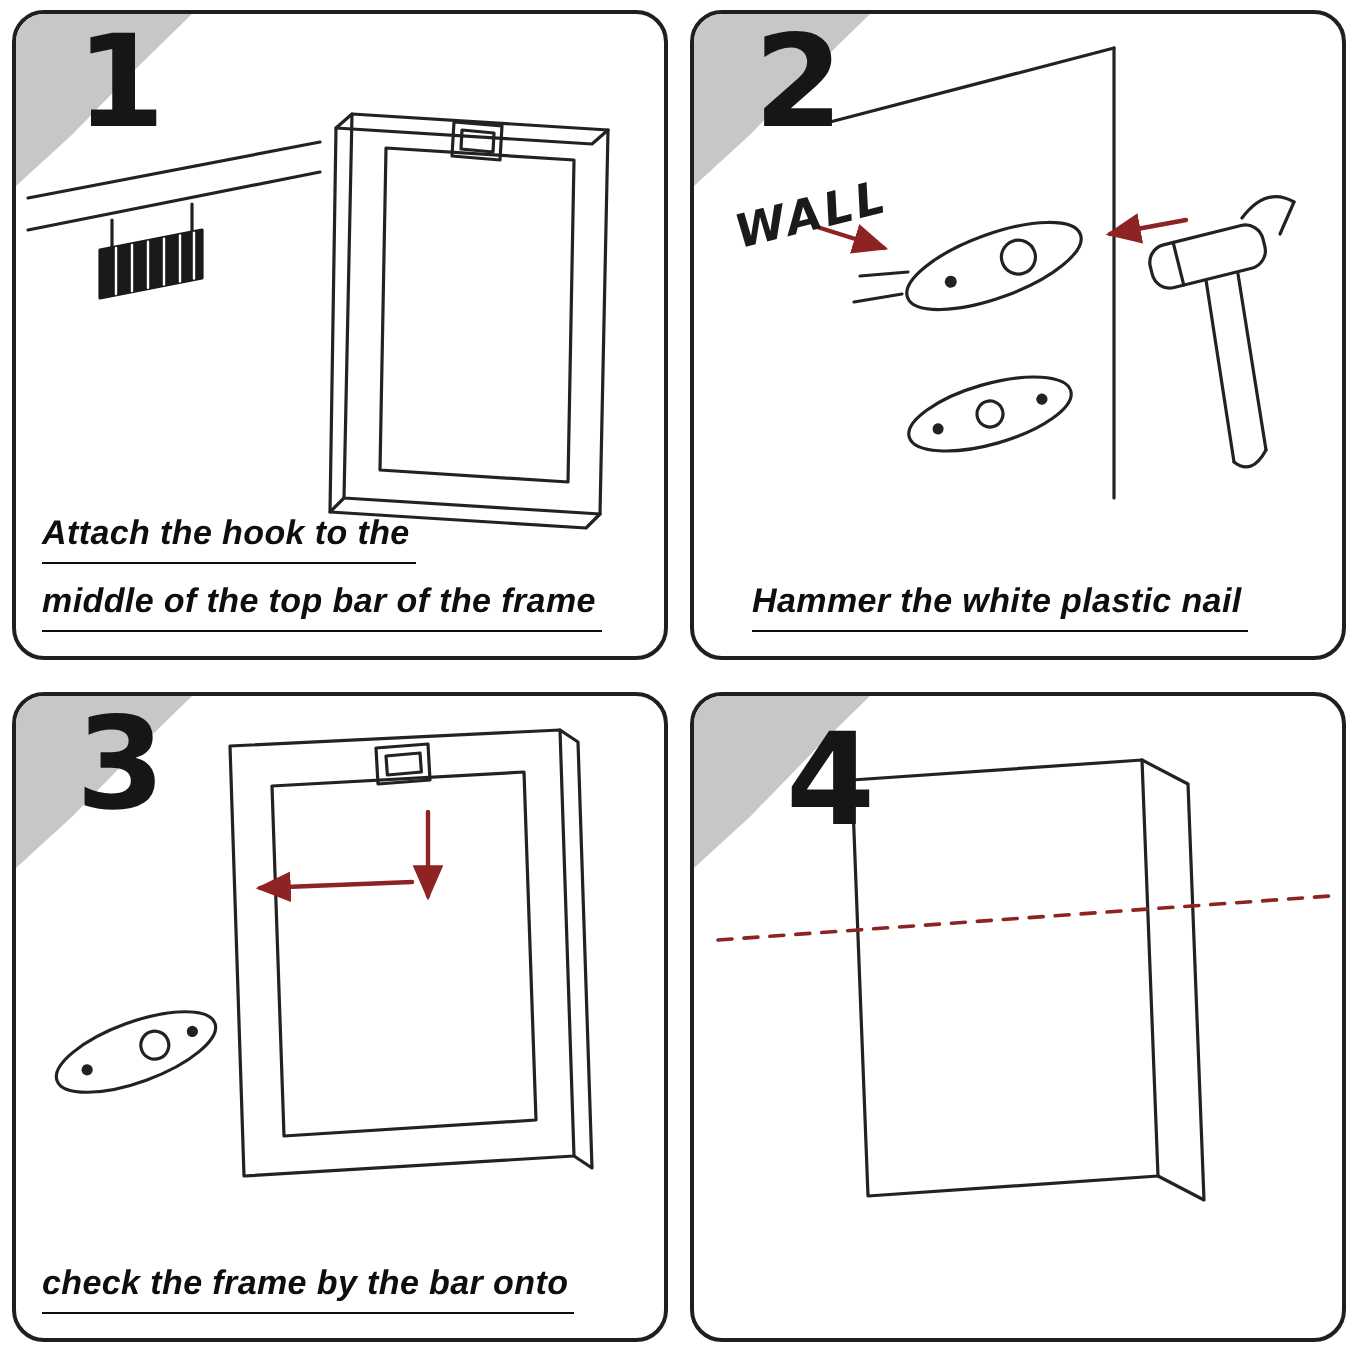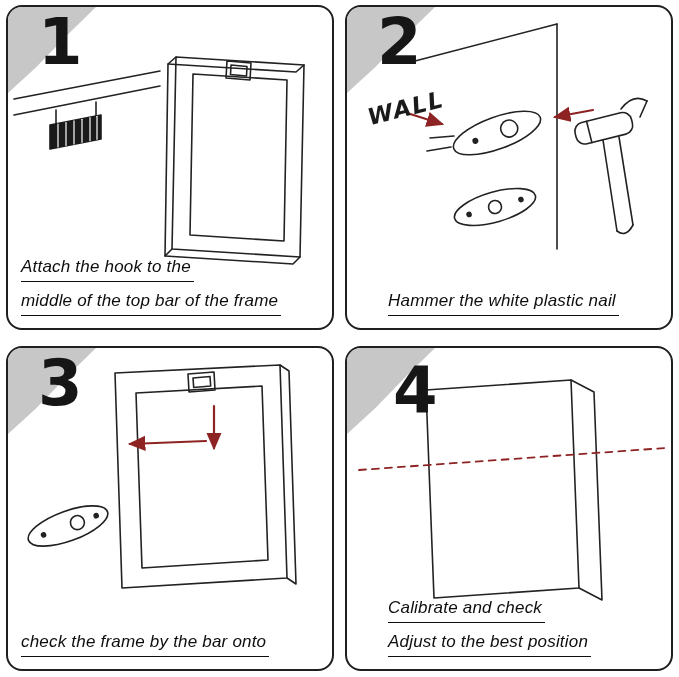--- a/index.html
+++ b/index.html
@@ -23,24 +23,24 @@
     clip-path:polygon(0 0, 100% 0, 70% 30%, 32% 70%, 0 100%);
   }
   .num {
     position:absolute; top:2px; left:30px; z-index:3;
     font-family:"DejaVu Sans", sans-serif;
     font-size:64px; font-weight:bold; color:#161616; line-height:1.05;
   }
   #panel-4 .num { left:46px; top:10px; }
   .art { position:absolute; left:0; top:0; width:328px; height:325px; z-index:2; }
   .caption { position:absolute; left:13px; bottom:12px; z-index:4; }
-  .panel.right .caption { left:29px;margin-left:12px; }
+  .panel.right .caption { left:29px; }
   .cap-line {
     display:table;
-    font-size:17px; font-weight:normal; font-style:italic; color:#0e0e0e;
+    font-size:17px; font-weight:bold; font-style:italic; color:#0e0e0e;
     letter-spacing:.2px;
     border-bottom:1.7px solid #0e0e0e;
     padding:0 3px 4px 0; margin-top:9px; white-space:nowrap;
   }
   .wall {
     position:absolute; left:20px; top:88px; z-index:3;
     font-family:"DejaVu Sans", sans-serif;
     font-size:23px; font-weight:bold; font-style:italic; color:#1a1a1a;
     letter-spacing:1.5px; transform:rotate(-14deg);
   }
@@ -192,17 +192,13 @@
       <g>
         <polygon points="79,42 224,32 232,240 87,250"></polygon>
         <path d="M224,32 L247,44 L255,252 L232,240"></path>
       </g>
       <g>
         <path d="M12,122 L318,100" stroke="#8e2323" stroke-width="1.8" stroke-dasharray="7 6"></path>
       </g>
     </g>
   </svg>
 
-  <div class="caption">
-    <div class="cap-line">Calibrate and check</div>
-    <div class="cap-line">Adjust to the best position</div>
-  </div>
 </div>
 
 </body></html>

